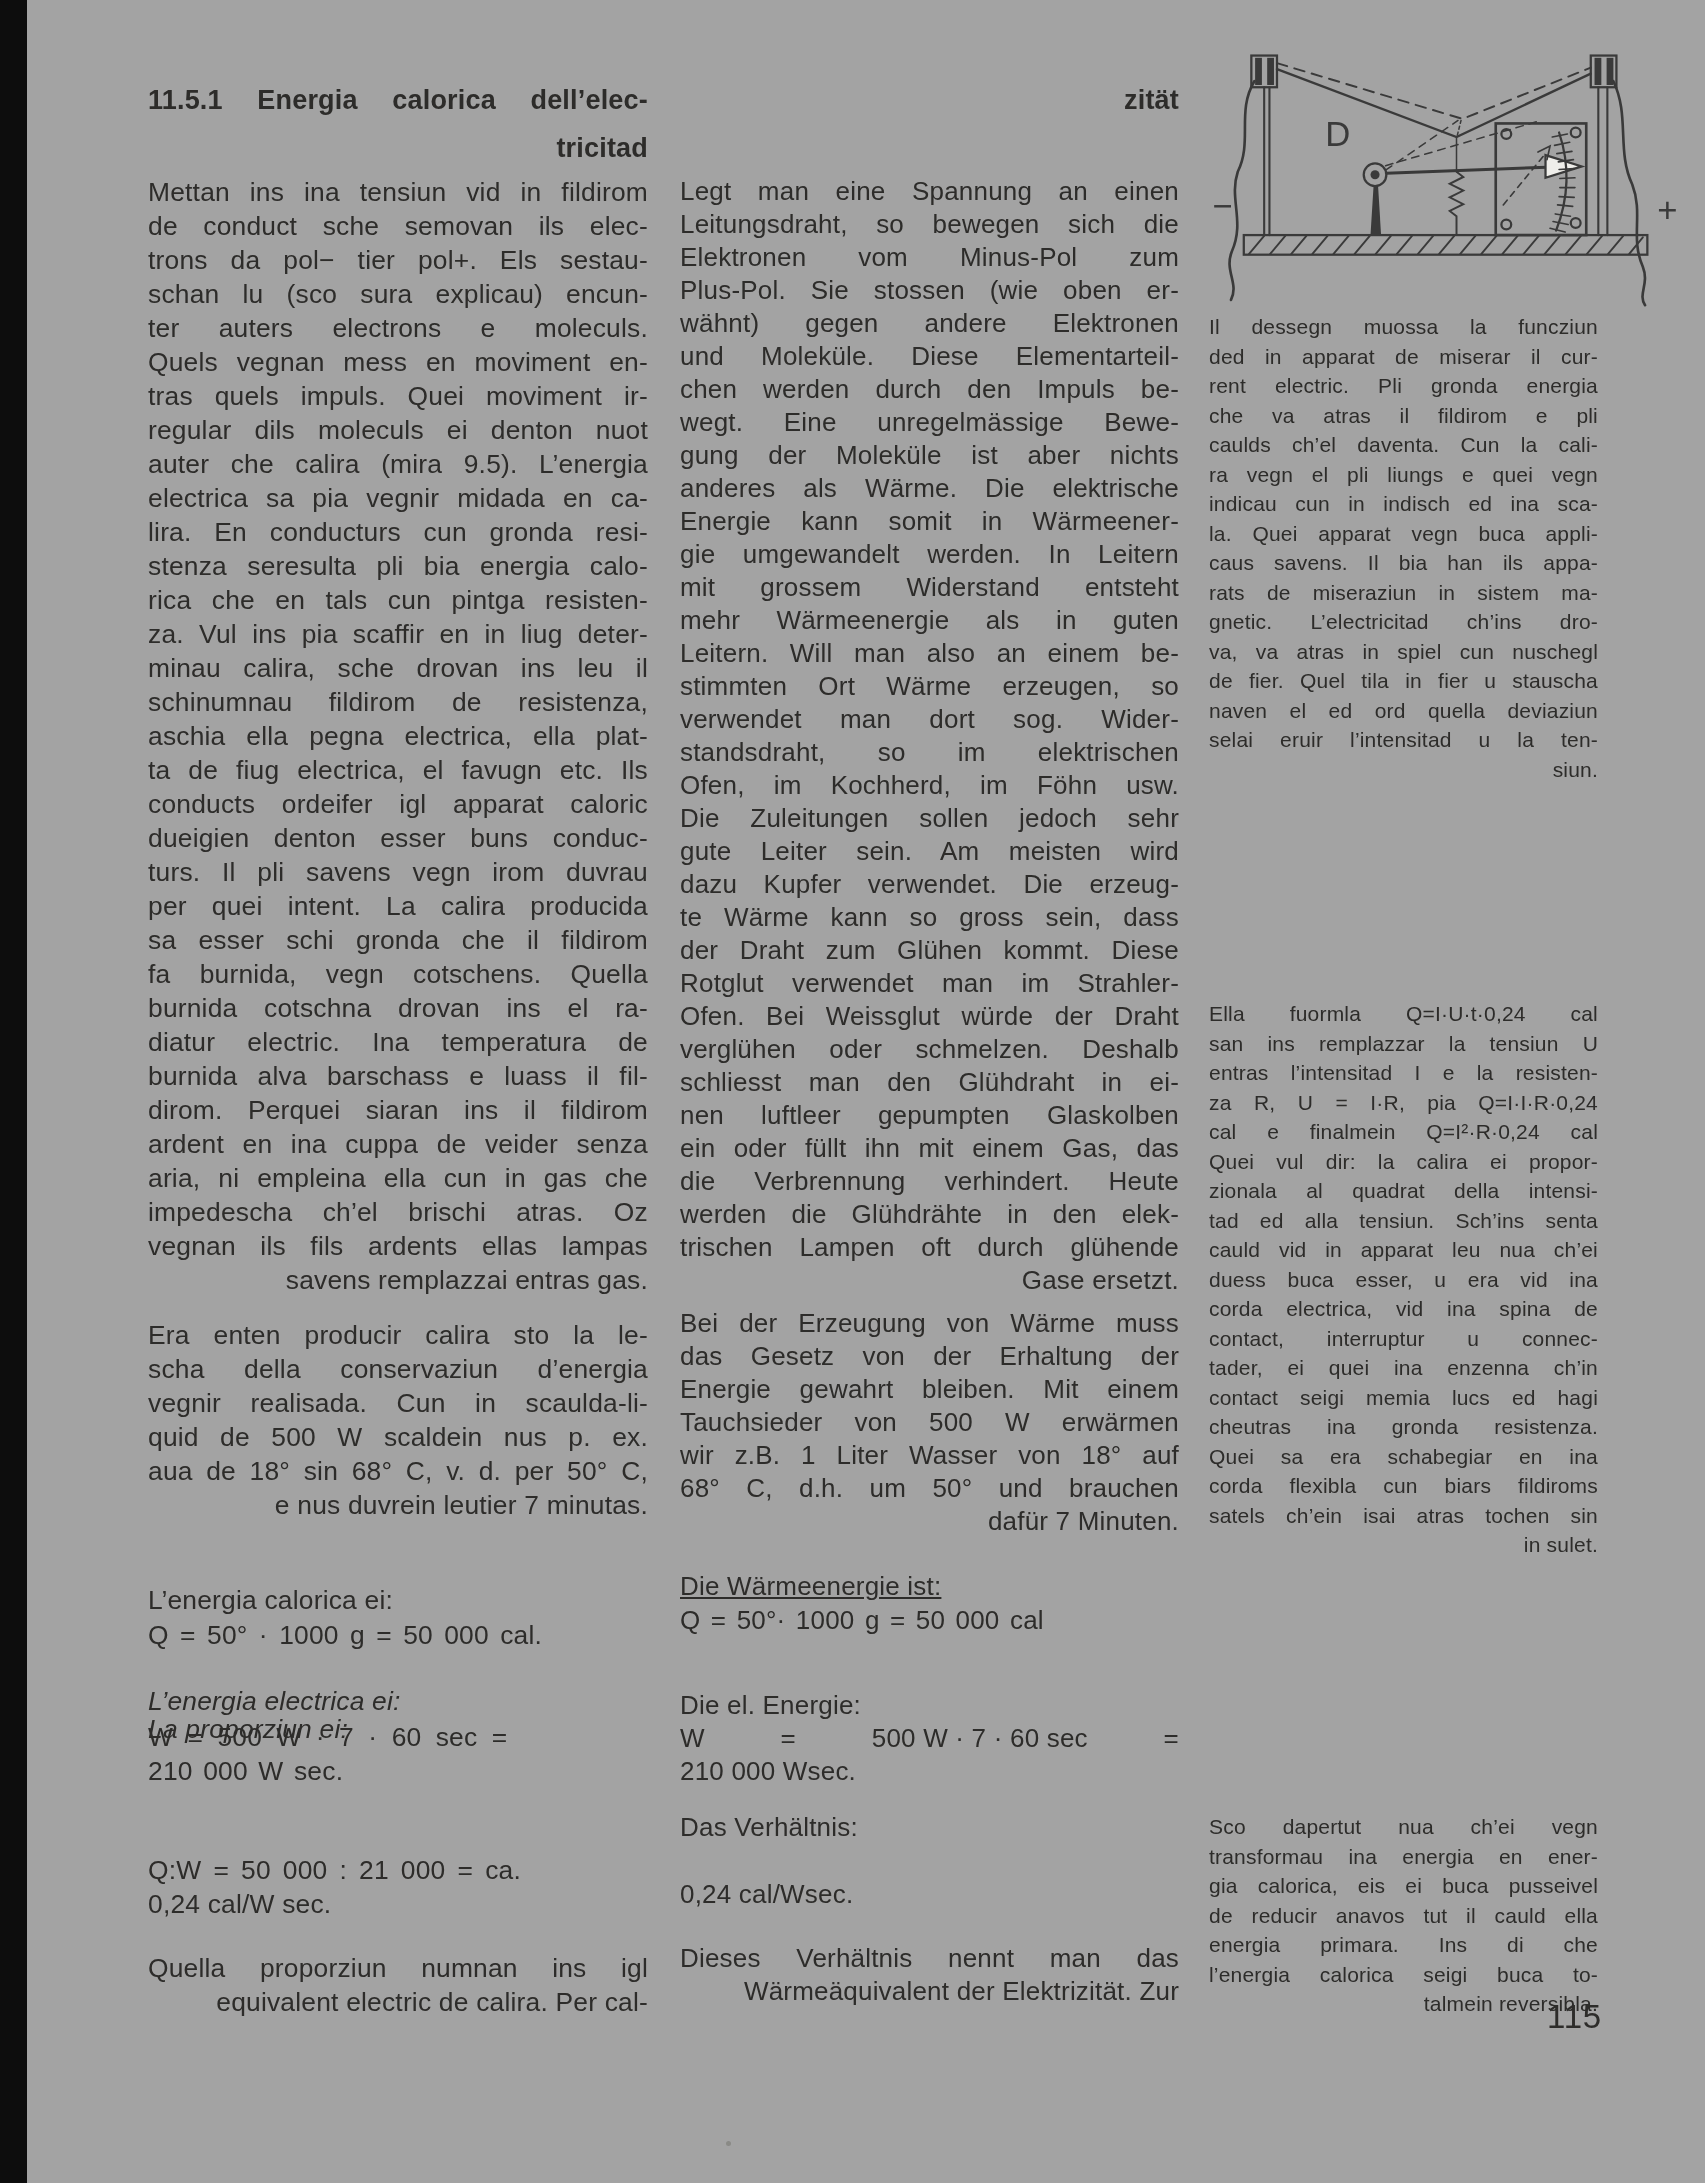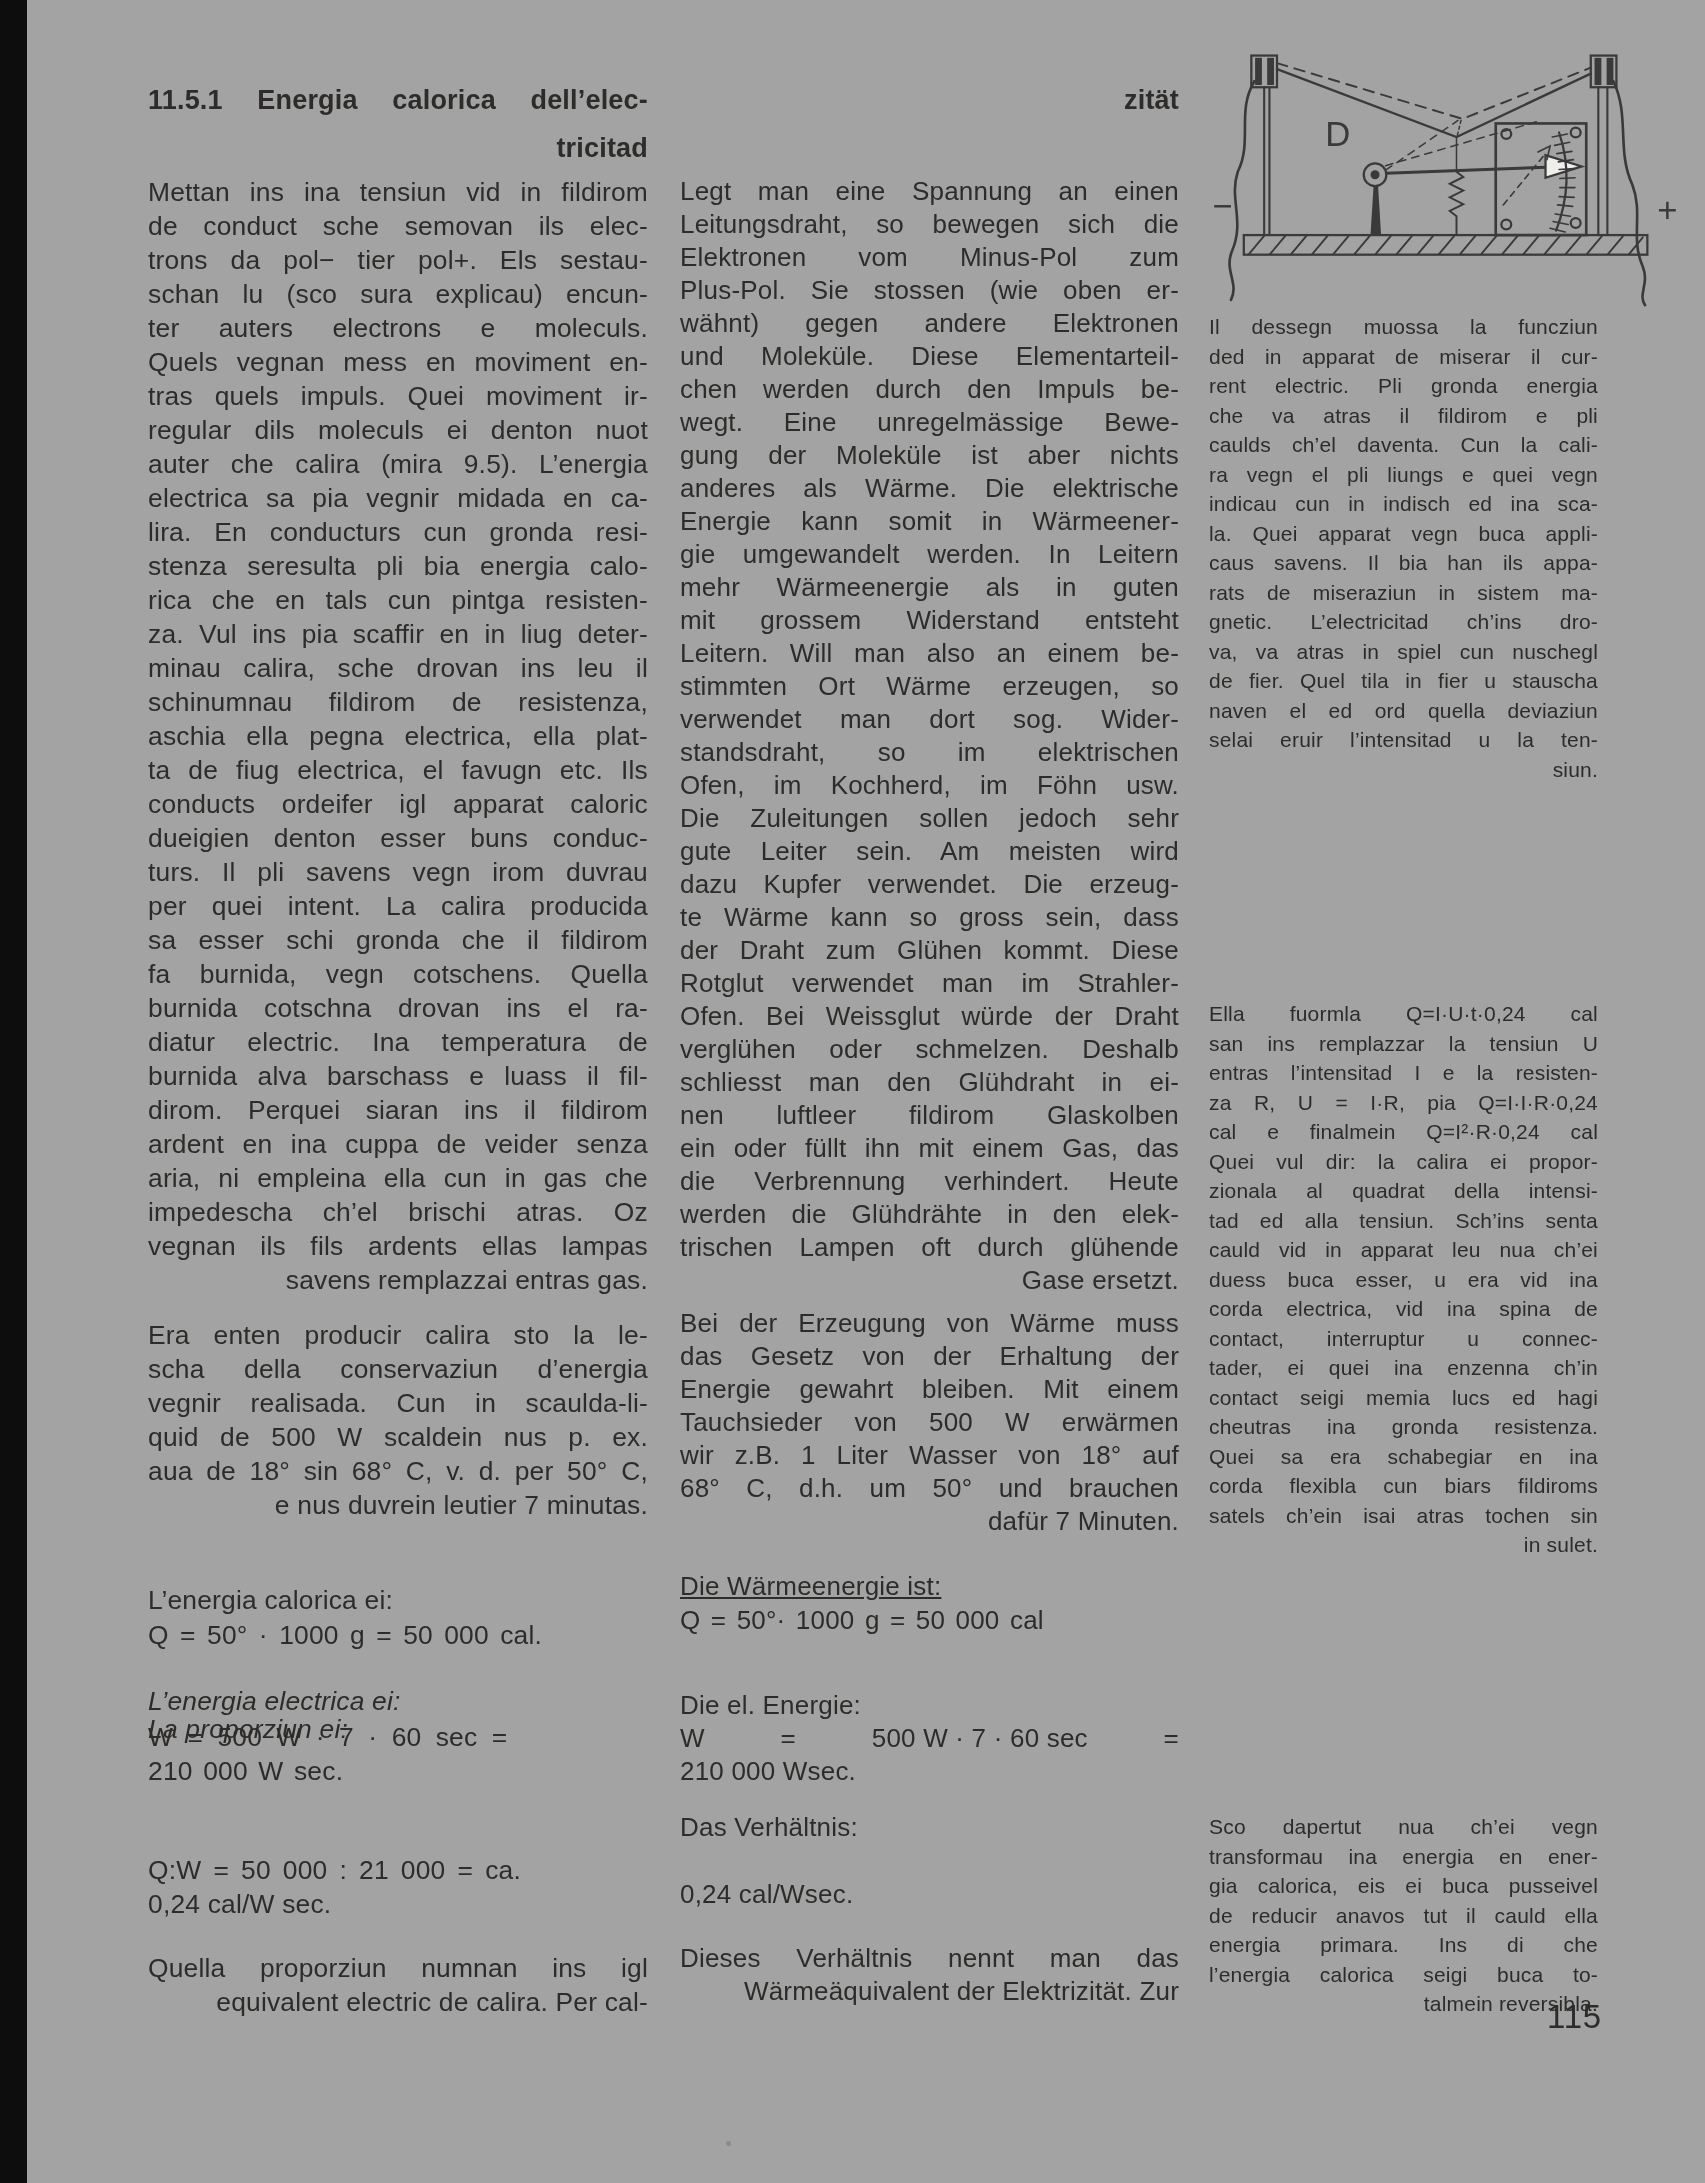--- a/index.html
+++ b/index.html
@@ -106,37 +106,37 @@
       <div>Elektronen vom Minus-Pol zum</div>
       <div>Plus-Pol. Sie stossen (wie oben er-</div>
       <div>wähnt) gegen andere Elektronen</div>
       <div>und Moleküle. Diese Elementarteil-</div>
       <div>chen werden durch den Impuls be-</div>
       <div>wegt. Eine unregelmässige Bewe-</div>
       <div>gung der Moleküle ist aber nichts</div>
       <div>anderes als Wärme. Die elektrische</div>
       <div>Energie kann somit in Wärmeener-</div>
       <div>gie umgewandelt werden. In Leitern</div>
+      <div>mit grossem Widerstand entsteht</div>
       <div>mehr Wärmeenergie als in guten</div>
-      <div>mit grossem Widerstand entsteht</div>
       <div>Leitern. Will man also an einem be-</div>
       <div>stimmten Ort Wärme erzeugen, so</div>
       <div>verwendet man dort sog. Wider-</div>
       <div>standsdraht, so im elektrischen</div>
       <div>Ofen, im Kochherd, im Föhn usw.</div>
       <div>Die Zuleitungen sollen jedoch sehr</div>
       <div>gute Leiter sein. Am meisten wird</div>
       <div>dazu Kupfer verwendet. Die erzeug-</div>
       <div>te Wärme kann so gross sein, dass</div>
       <div>der Draht zum Glühen kommt. Diese</div>
       <div>Rotglut verwendet man im Strahler-</div>
       <div>Ofen. Bei Weissglut würde der Draht</div>
       <div>verglühen oder schmelzen. Deshalb</div>
       <div>schliesst man den Glühdraht in ei-</div>
-      <div>nen luftleer fildirom Glaskolben</div>
+      <div>nen luftleer gepumpten Glaskolben</div>
       <div>ein oder füllt ihn mit einem Gas, das</div>
       <div>die Verbrennung verhindert. Heute</div>
       <div>werden die Glühdrähte in den elek-</div>
       <div>trischen Lampen oft durch glühende</div>
       <div>Gase ersetzt.</div>
     </div>
   <div class="col body-md lines" style="left:680px;top:1307px;width:499px;">
       <div>Bei der Erzeugung von Wärme muss</div>
       <div>das Gesetz von der Erhaltung der</div>
       <div>Energie gewahrt bleiben. Mit einem</div>

